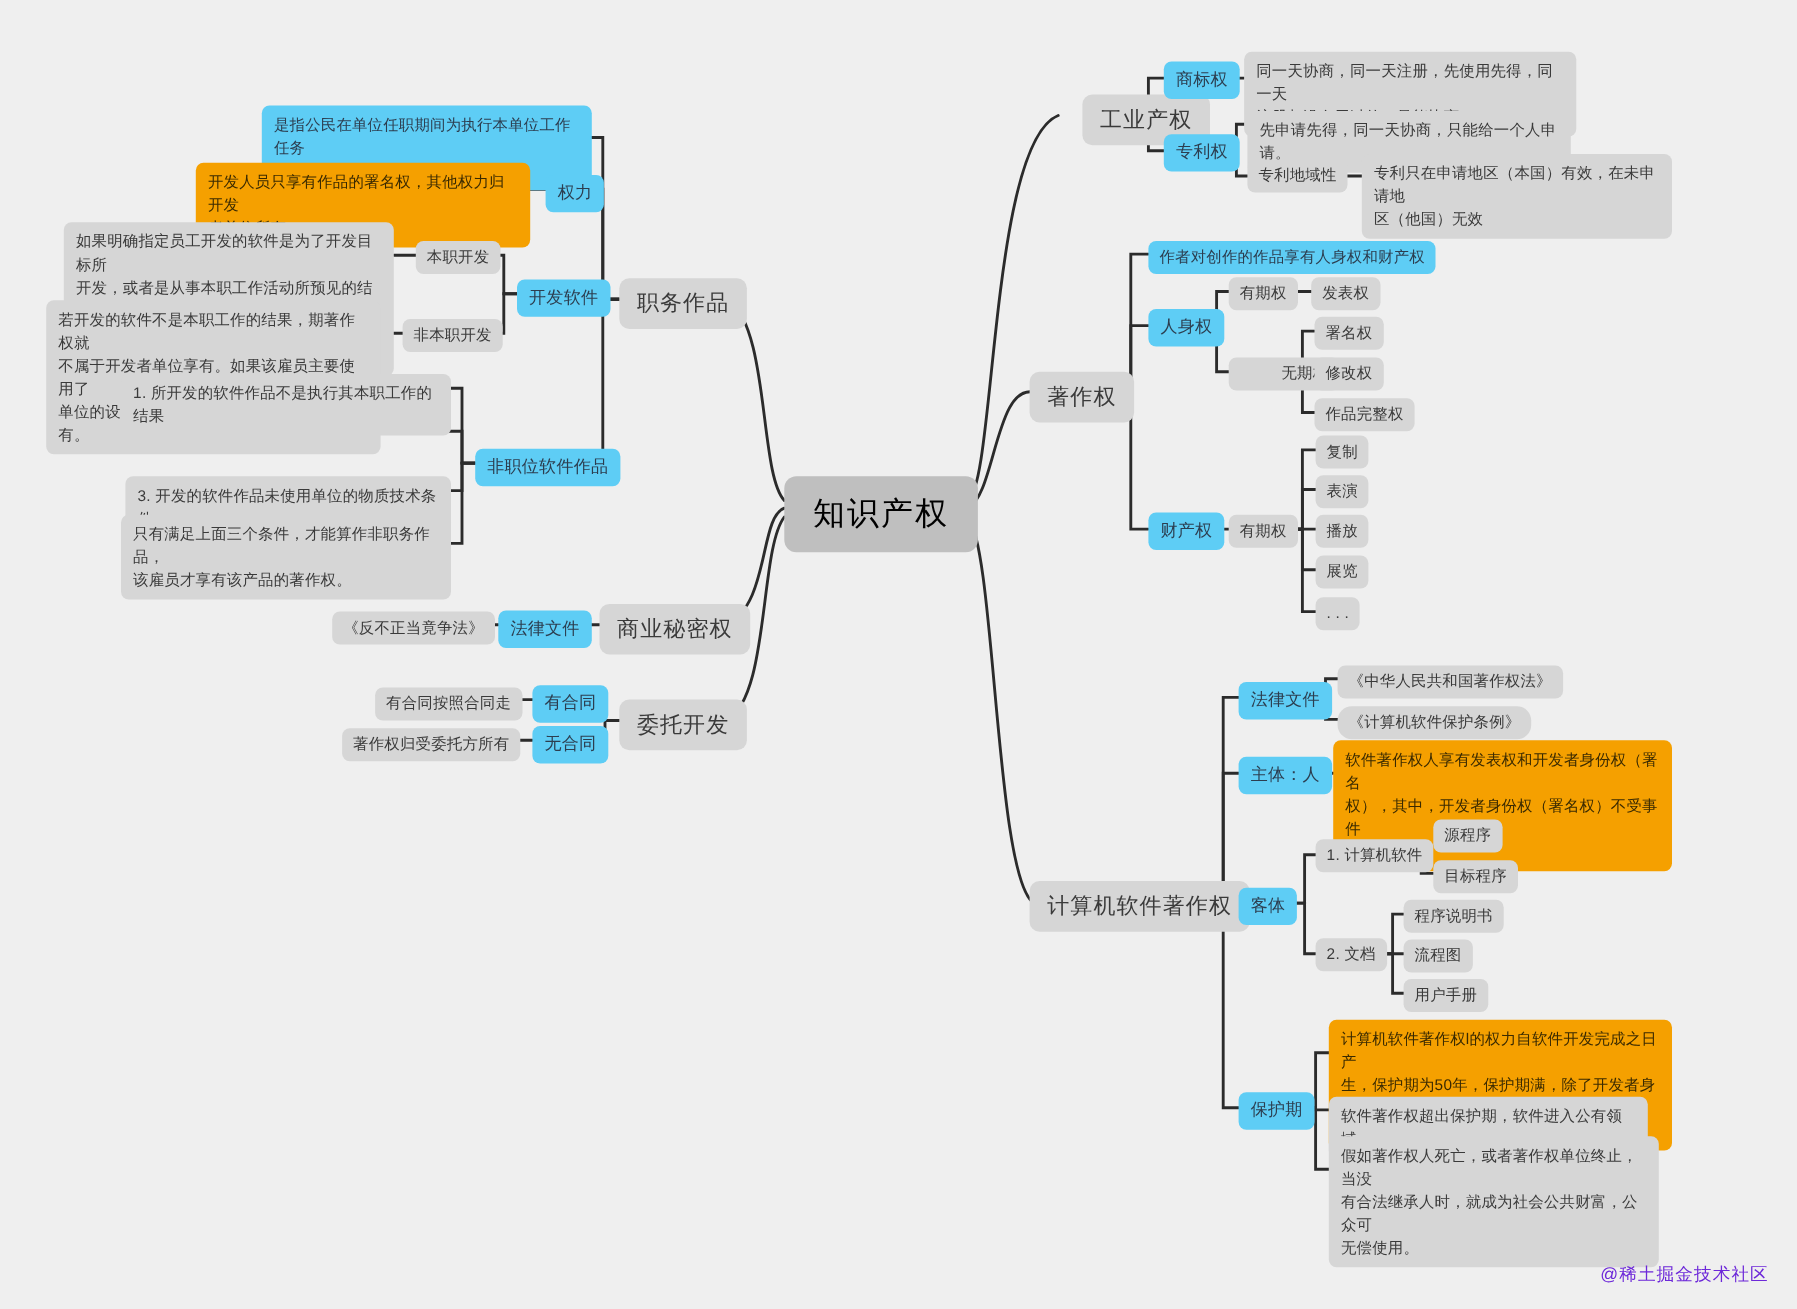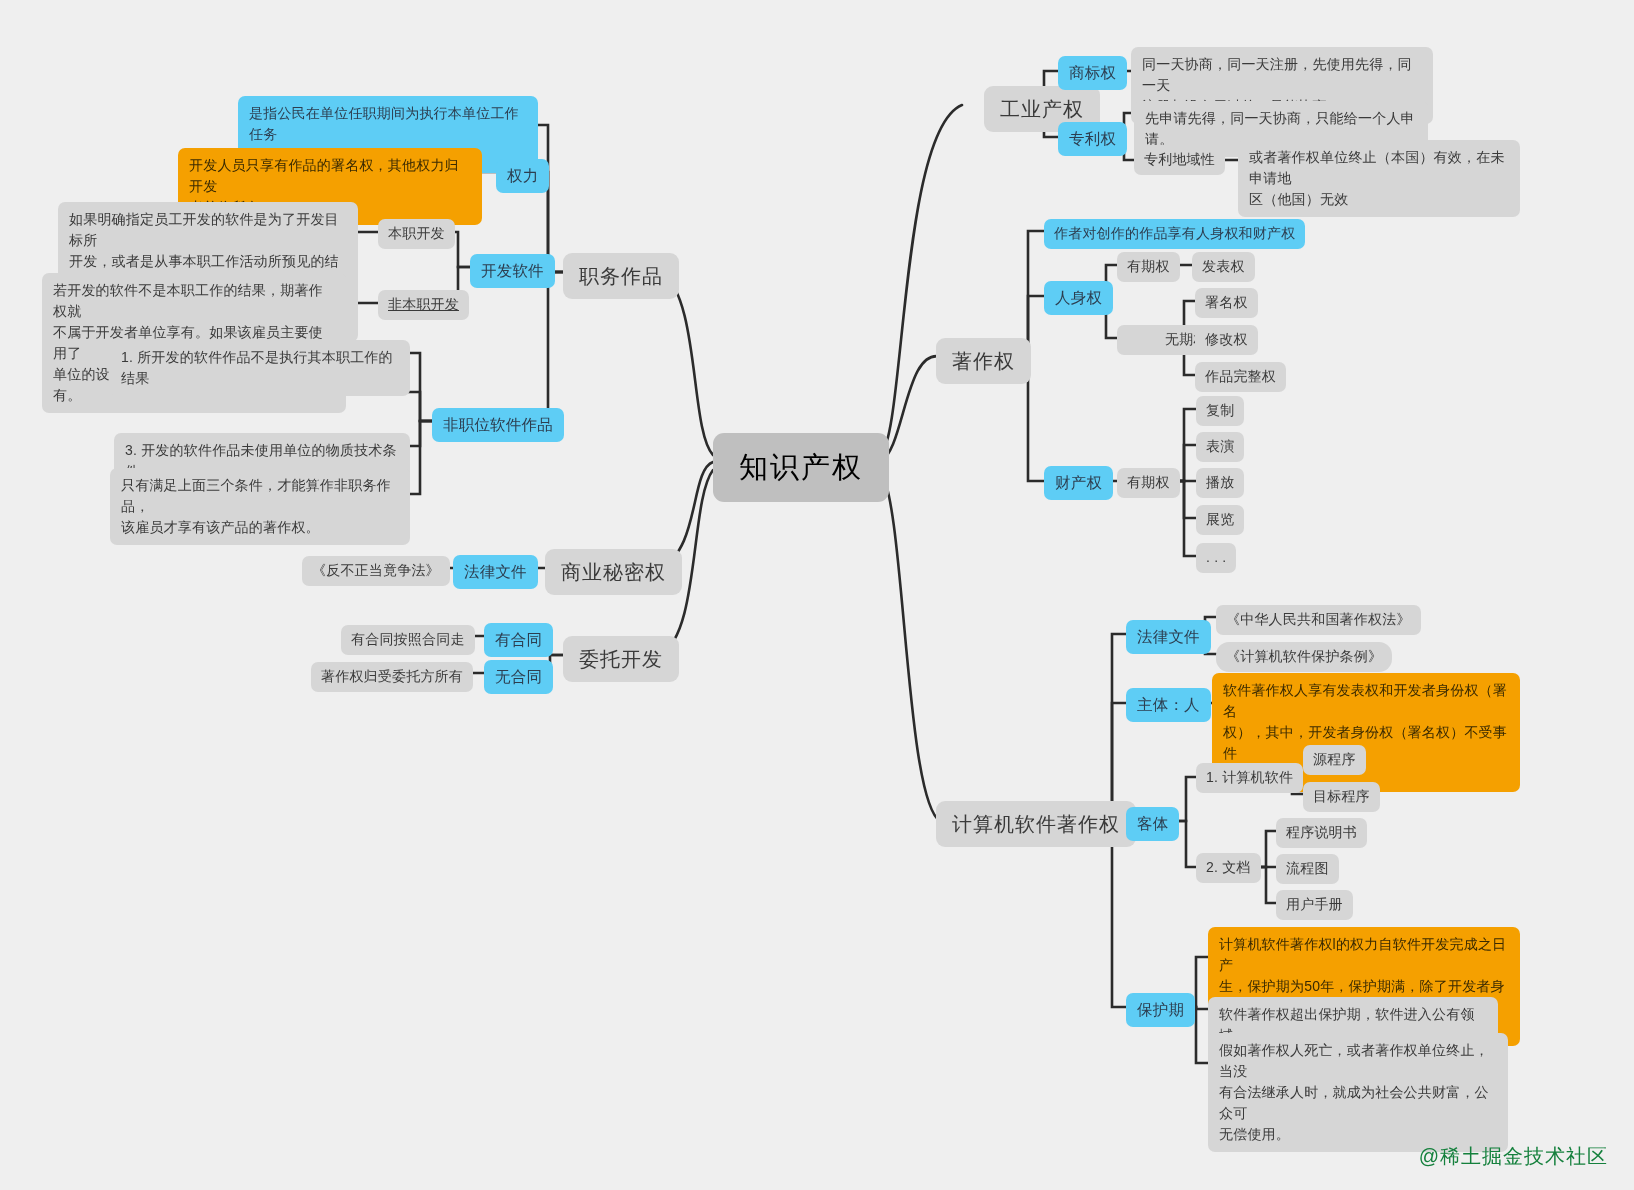--- a/index.html
+++ b/index.html
@@ -32,21 +32,21 @@
     font-size:29px;padding:14px 26px;border-radius:11px;
     letter-spacing:2px;
   }
   .node.l1{font-size:20px;padding:9px 16px;border-radius:9px;letter-spacing:1px;}
   .node.l2{font-size:15.5px;padding:6px 11px;}
   .node.leaf{font-size:14px;padding:5px 10px;}
   .node.para{font-size:14px;padding:7px 11px;line-height:1.5;}
 
   .watermark{
     position:absolute;right:26px;bottom:20px;
-    color:#15803d;font-size:20px;letter-spacing:1px;
+    color:#6d28d9;font-size:16px;letter-spacing:1px;
   }
 </style>
 </head>
 <body>
 
 <div id="canvas">
 
   <svg id="links" viewBox="0 0 1634 1190">
 
     <path d="M 880 455 C 905 440 900 130 962 105"></path>
@@ -131,21 +131,21 @@
 
   <div class="node center" style="left:713px;top:433px;">知识产权</div>
 
   <div class="node l1" style="left:984px;top:86px;">工业产权</div>
   <div class="node l2 blue" style="left:1058px;top:56px;">商标权</div>
   <div class="node para" style="left:1131px;top:47px;width:302px;">同一天协商，同一天注册，先使用先得，同一天
 注册都没有用过的，只能协商</div>
   <div class="node l2 blue" style="left:1058px;top:122px;">专利权</div>
   <div class="node para" style="left:1134px;top:101px;width:294px;">先申请先得，同一天协商，只能给一个人申请。</div>
   <div class="node leaf" style="left:1134px;top:145px;">专利地域性</div>
-  <div class="node para" style="left:1238px;top:140px;width:282px;">或者著作权单位终止（本国）有效，在未申请地
+  <div class="node para" style="left:1238px;top:140px;width:282px;">专利只在申请地区（本国）有效，在未申请地
 区（他国）无效</div>
 
   <div class="node l1" style="left:936px;top:338px;">著作权</div>
   <div class="node leaf blue" style="left:1044px;top:219px;">作者对创作的作品享有人身权和财产权</div>
 
   <div class="node l2 blue" style="left:1044px;top:281px;">人身权</div>
   <div class="node leaf" style="left:1117px;top:252px;">有期权</div>
   <div class="node leaf" style="left:1192px;top:252px;">发表权</div>
   <div class="node leaf" style="left:1117px;top:325px;padding-left:48px;">无期权</div>
   <div class="node leaf" style="left:1195px;top:288px;text-align:center;">署名权</div>
@@ -165,21 +165,21 @@
 所开发的计算机软件作品</div>
   <div class="node l2 blue" style="left:496px;top:159px;">权力</div>
   <div class="node para orange" style="left:178px;top:148px;width:304px;">开发人员只享有作品的署名权，其他权力归开发
 者单位所有。</div>
 
   <div class="node l2 blue" style="left:470px;top:254px;">开发软件</div>
   <div class="node leaf" style="left:378px;top:219px;">本职开发</div>
   <div class="node para" style="left:58px;top:202px;width:300px;">如果明确指定员工开发的软件是为了开发目标所
 开发，或者是从事本职工作活动所预见的结果或
 者自然的结果：则软件的著作权归属该单位。</div>
-  <div class="node leaf" style="left:378px;top:290px;text-decoration:underline;">非本职开发</div>
+  <div class="node leaf" style="left:366px;top:290px;">非本职开发</div>
   <div class="node para" style="left:42px;top:273px;width:304px;">若开发的软件不是本职工作的结果，期著作权就
 不属于开发者单位享有。如果该雇员主要使用了
 单位的设备，那么就不能属于该雇员个人所有。</div>
 
   <div class="node l2 blue" style="left:432px;top:408px;">非职位软件作品</div>
   <div class="node para" style="left:110px;top:340px;width:300px;">1. 所开发的软件作品不是执行其本职工作的结果</div>
   <div class="node para" style="left:114px;top:433px;width:296px;">3. 开发的软件作品未使用单位的物质技术条件</div>
   <div class="node para" style="left:110px;top:468px;width:300px;">只有满足上面三个条件，才能算作非职务作品，
 该雇员才享有该产品的著作权。</div>
 

